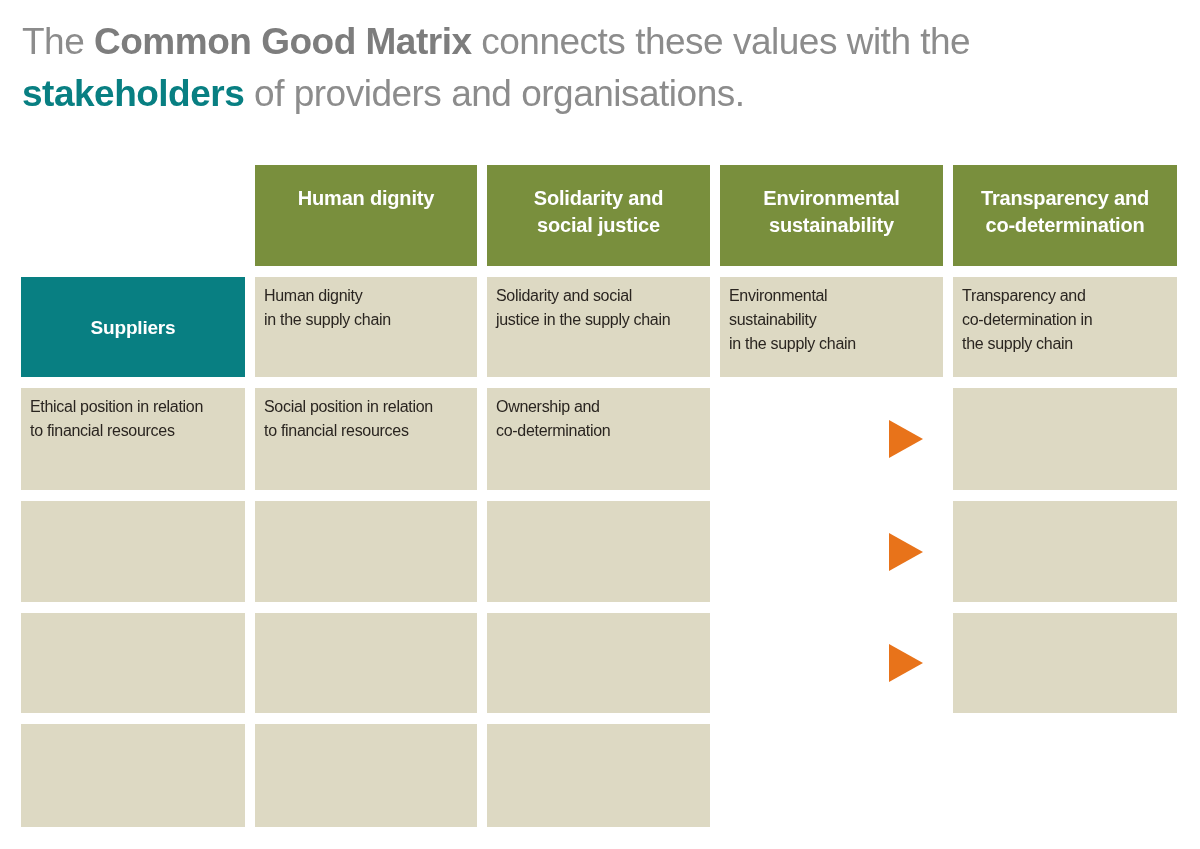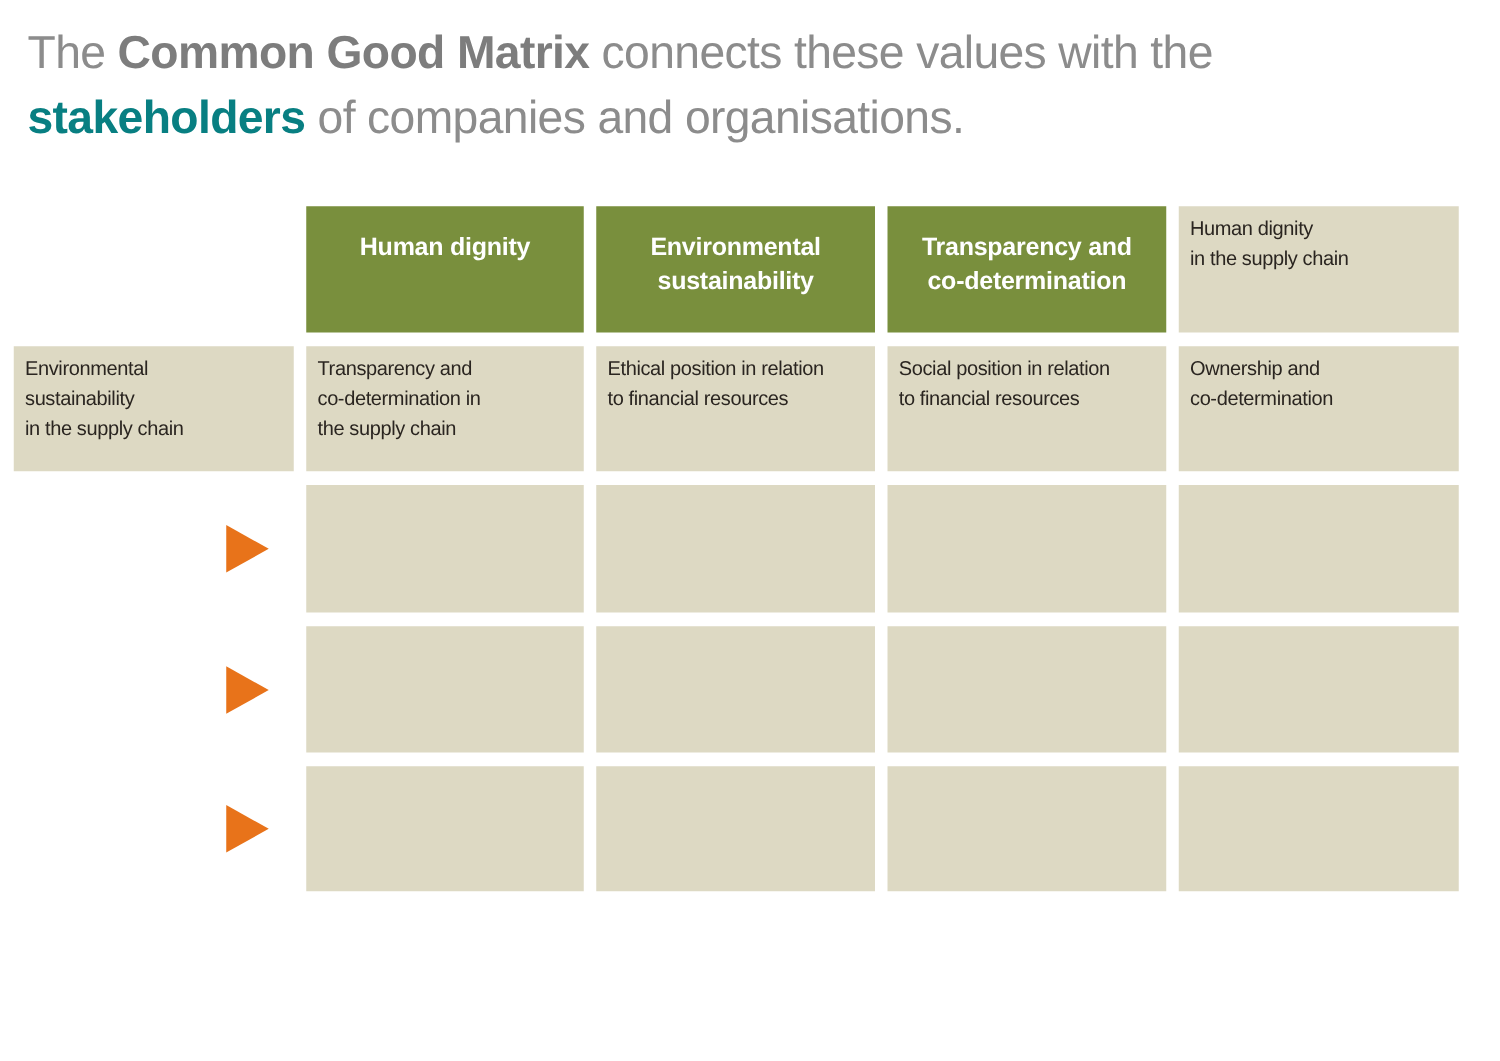--- a/index.html
+++ b/index.html
@@ -23,21 +23,21 @@
     line-height: 52px;
     font-weight: 400;
     color: var(--title-gray, #8c8c8c);
     letter-spacing: -0.5px;
   }
   .title .seg-bold  { font-weight: 700; color: var(--title-bold-gray, #7d7d7d); }
   .title .seg-teal  { font-weight: 700; color: var(--stakeholder-teal, #087f82); }
 
   .matrix {
     position: absolute;
-    left: 11px;
+    left: 21px;
     top: 165px;
     display: grid;
     grid-template-columns: 224px 222px 223px 223px 224px;
     grid-template-rows: 101px 100px 102px 101px 100px 103px;
     column-gap: 10px;
     row-gap: 11px;
   }
 
   .corner { background: transparent; }
 
@@ -92,33 +92,38 @@
     border-left: 34px solid var(--arrow-orange, #e8731a);
     border-top: 19px solid transparent;
     border-bottom: 19px solid transparent;
   }
 </style>
 </head>
 <body>
 
 <div class="page">
 
-  <h1 class="title"><span>The </span><span class="seg-bold">Common Good Matrix</span><span> connects these values with the </span><br><span class="seg-teal">stakeholders</span><span> of companies and organisations.</span></h1>
+  <h1 class="title"><span>The </span><span class="seg-bold">Common Good Matrix</span><span> connects these values with the </span><br><span class="seg-teal">stakeholders</span><span> of providers and organisations.</span></h1>
 
   <div class="matrix">
 
     <div class="corner"></div>
     <div class="colhead">Human dignity</div>
+    <div class="colhead">Solidarity and
+social justice</div>
     <div class="colhead">Environmental
 sustainability</div>
     <div class="colhead">Transparency and
 co-determination</div>
 
+    <div class="rowhead">Suppliers</div>
     <div class="cell">Human dignity
 in the supply chain</div>
+    <div class="cell">Solidarity and social
+justice in the supply chain</div>
     <div class="cell">Environmental
 sustainability
 in the supply chain</div>
     <div class="cell">Transparency and
 co-determination in
 the supply chain</div>
 
     <div class="cell">Ethical position in relation
 to financial resources</div>
     <div class="cell">Social position in relation

